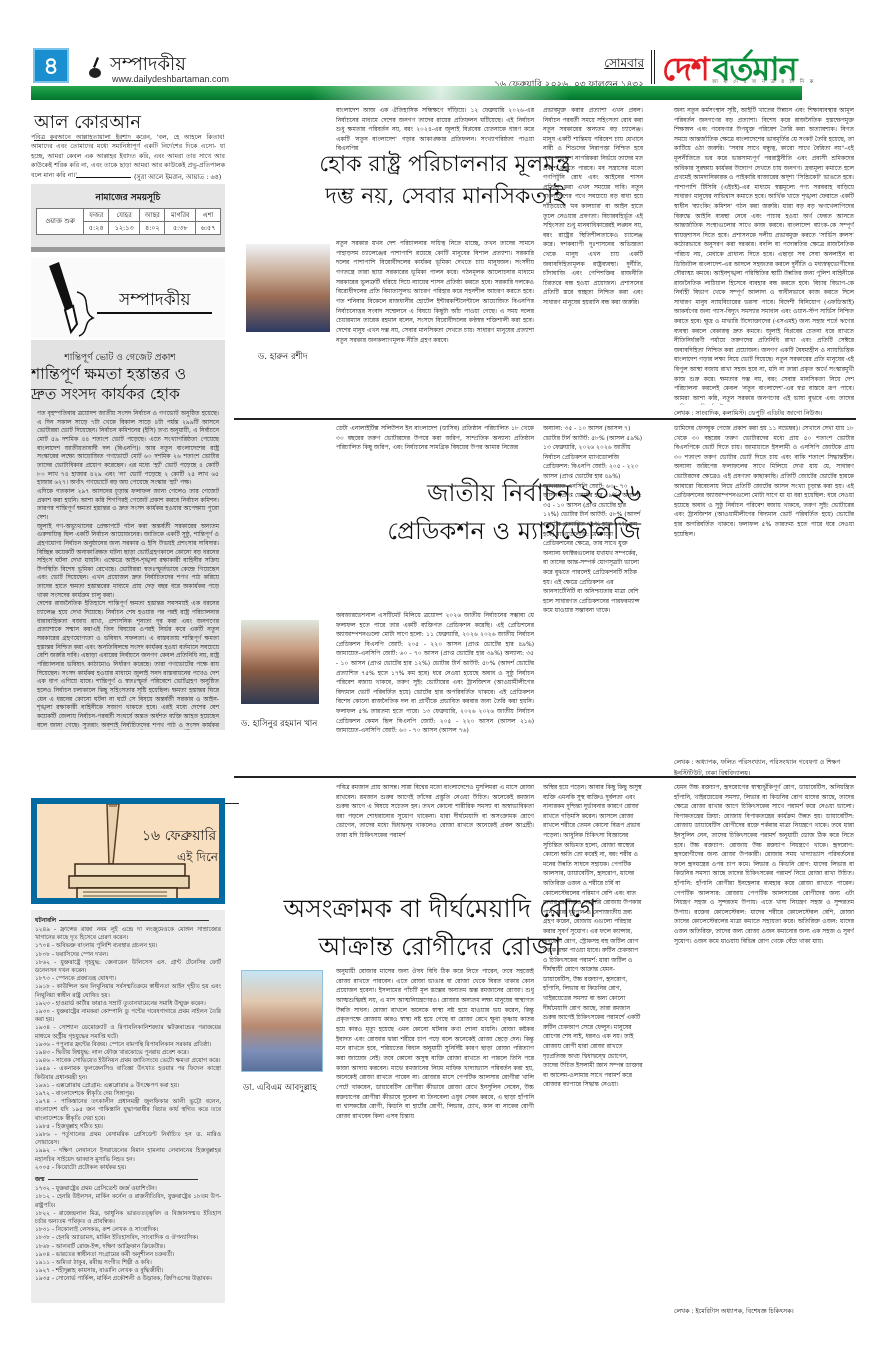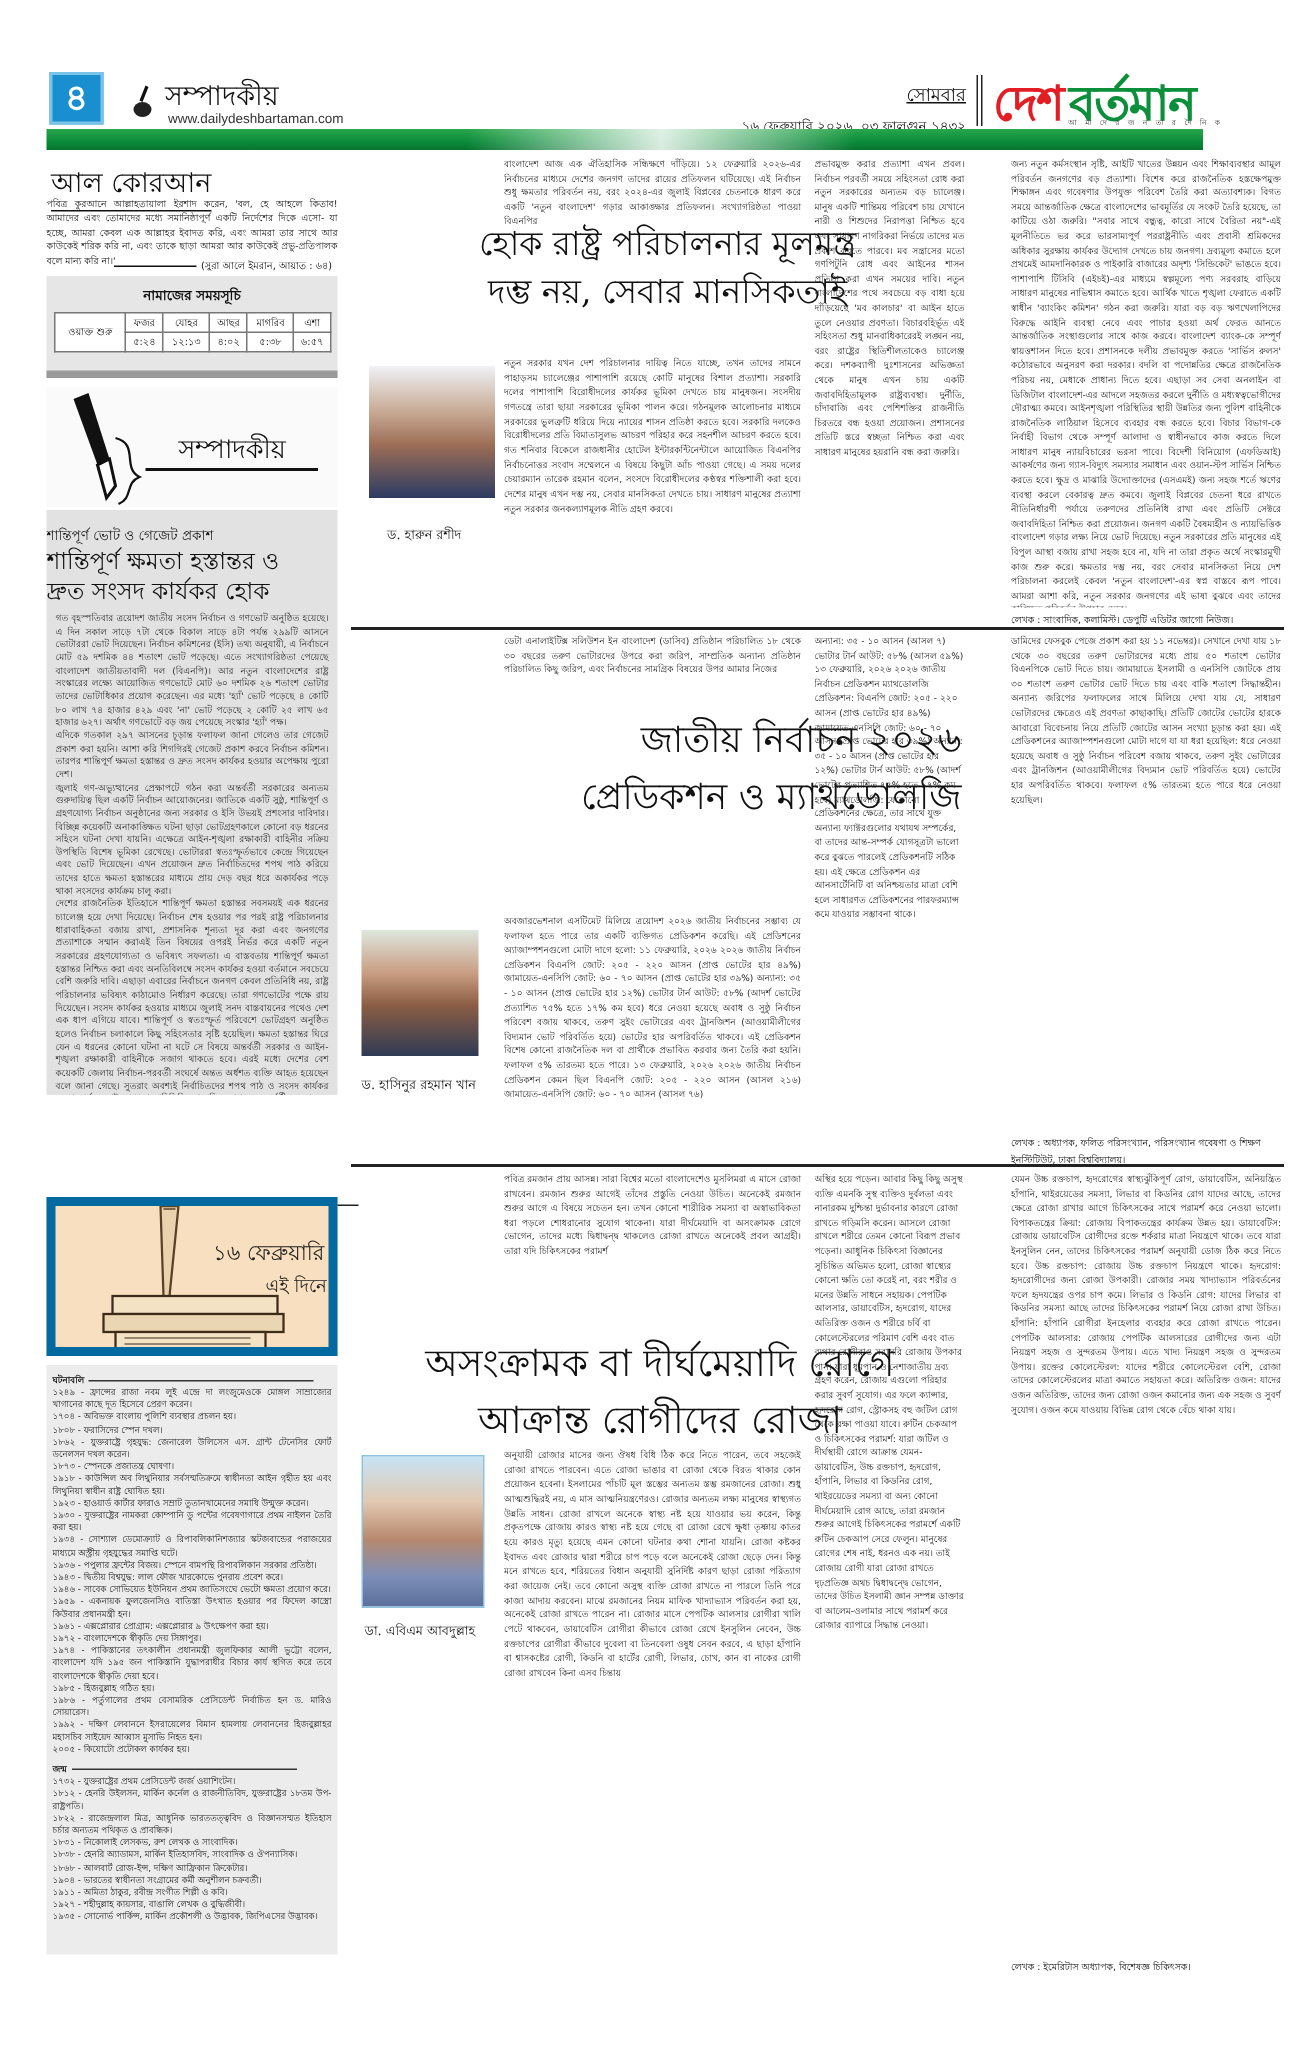--- a/index.html
+++ b/index.html
@@ -44,21 +44,21 @@
   .prayer-title { position: absolute; left: 0; top: 6px; width: 194px; text-align: center; font: bold 9px "DejaVu Sans", sans-serif; color: #111; }
   .prayer-table { position: absolute; left: 5px; top: 24px; width: 185px; border-collapse: collapse; background: #fff; }
   .prayer-table td { border: 1px solid #777; font: 6.5px "DejaVu Sans", sans-serif; color: #111; text-align: center; height: 13px; }
 
   .editorial-logo { position: absolute; left: 31px; top: 258px; width: 194px; height: 80px; background: #fafafa; }
   .ed-pen { position: absolute; left: 12px; top: 4px; }
   .ed-label { position: absolute; left: 88px; top: 42px; font: 17px "DejaVu Serif", serif; color: #111; }
   .ed-rule { position: absolute; left: 66px; top: 16px; width: 115px; border-top: 2px solid #111; }
 
   .editorial-box { position: absolute; left: 31px; top: 340px; width: 194px; height: 390px; background: #e2e2e2; padding: 0 6px; overflow: hidden; }
-  .ed-kicker { position: absolute; left: 0; top: 10px; width: 178px; text-align: left; font: 9px "DejaVu Sans", sans-serif; color: #111; }
+  .ed-kicker { position: absolute; left: 0; top: 10px; width: 178px; text-align: center; font: 9px "DejaVu Sans", sans-serif; color: #111; }
   .ed-headline { position: absolute; left: 0; top: 24px; width: 194px; text-align: left; font: 15.5px/20px "DejaVu Serif", serif; color: #111; }
   .ed-body { position: absolute; left: 6px; top: 69px; width: 182px; font: 6px/8.65px "DejaVu Sans", sans-serif; color: #2a2a2a; text-align: justify; }
 
   .day-box { position: absolute; left: 31px; top: 798px; width: 194px; height: 106px; background: #f8dfbf; border: 6px solid #0369a1; overflow: hidden; }
   .day-title { position: absolute; left: 105px; top: 20px; font: 14px "DejaVu Serif", serif; color: #222; }
   .day-sub { position: absolute; left: 140px; top: 44px; font: 12px "DejaVu Serif", serif; color: #222; }
   .day-books { position: absolute; left: 10px; top: 0; }
   .day-rule { position: absolute; left: 225px; top: 803px; width: 14px; border-top: 1px solid #222; }
 
   .events-box { position: absolute; left: 31px; top: 910px; width: 194px; height: 393px; background: #ececec; padding: 2px 4px; overflow: hidden; }

